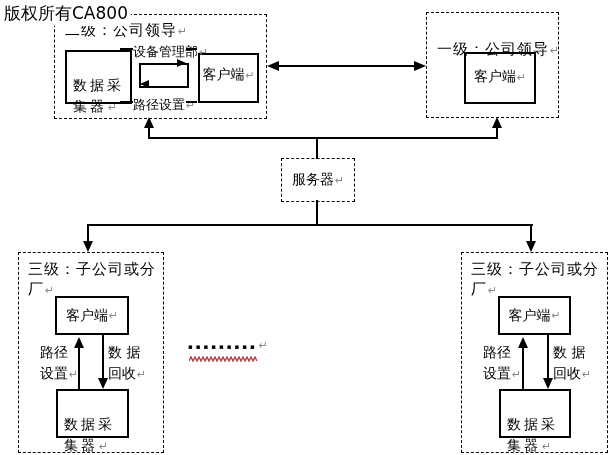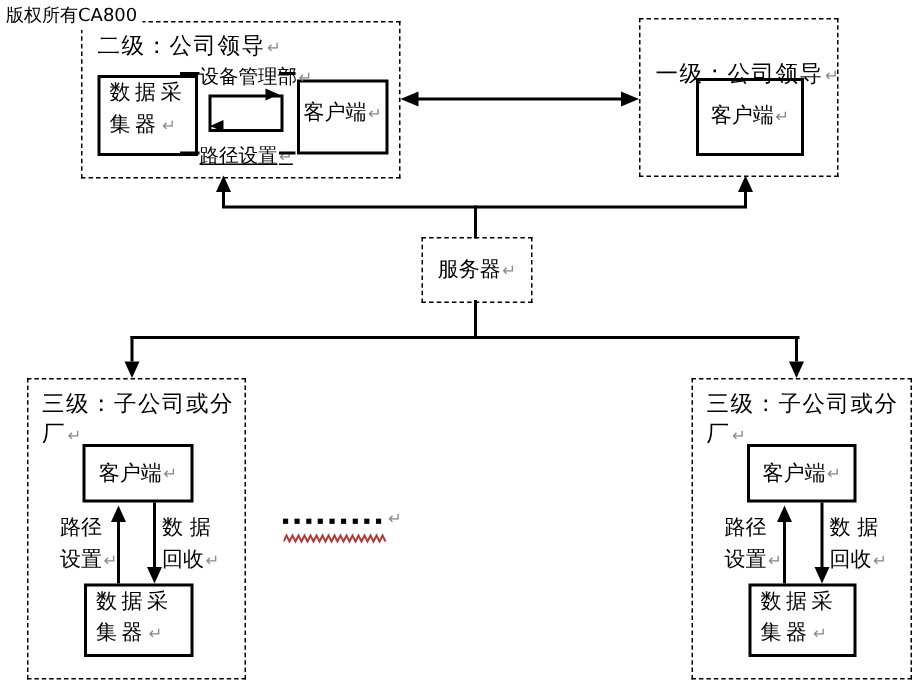--- a/index.html
+++ b/index.html
@@ -1,37 +1,37 @@
 <!DOCTYPE html>
 <html><head>
 <meta charset="utf-8">
 <style>
   html,body{margin:0;padding:0;background:#fff;}
   .stage{position:relative;width:611px;height:455px;background:#ffffff;overflow:hidden;
          font-family:"DejaVu Sans","Liberation Sans",sans-serif;color:#000;}
-  .copyright{position:absolute;left:4px;top:2px;font-size:12px;background:#fff;
+  .copyright{position:absolute;left:4px;top:2px;font-size:17px;background:#fff;
              padding:0 3px 1px 0;z-index:6;white-space:nowrap;}
   .dbox{position:absolute;border:1px dashed #000;}
   .sbox{position:absolute;border:2px solid #000;font-size:14px;box-sizing:border-box;}
   .sbox.center{display:flex;align-items:center;justify-content:center;text-align:center;}
   .title{position:absolute;white-space:nowrap;font-size:15px;letter-spacing:1px;line-height:20px;}
   .lbl{position:absolute;font-size:13px;white-space:nowrap;line-height:21px;}
   .lbl14{position:absolute;font-size:14px;white-space:nowrap;line-height:21px;}
   .pm{color:#8a8a8a;font-size:11px;margin-left:1px;font-family:"DejaVu Sans",sans-serif;}
   .hl{position:absolute;height:2px;background:#000;}
   .vl{position:absolute;width:2px;background:#000;}
   .ah{position:absolute;width:0;height:0;}
   .ah.up{border-left:5px solid transparent;border-right:5px solid transparent;border-bottom:11px solid #000;}
   .ah.down{border-left:5px solid transparent;border-right:5px solid transparent;border-top:11px solid #000;}
   .ah.left{border-top:5px solid transparent;border-bottom:5px solid transparent;border-right:12px solid #000;}
   .ah.right{border-top:5px solid transparent;border-bottom:5px solid transparent;border-left:12px solid #000;}
   .ah.leftsm{border-top:4px solid transparent;border-bottom:4px solid transparent;border-right:9px solid #000;}
   .ah.rightsm{border-top:4px solid transparent;border-bottom:4px solid transparent;border-left:9px solid #000;}
   .loop{position:absolute;border:2px solid #000;}
-  .pad-text{padding:0 0 0 6px;line-height:21px;letter-spacing:3px;}
+  .pad-text{padding:23px 0 0 6px;line-height:21px;letter-spacing:3px;}
   .dots{position:absolute;font-size:7px;letter-spacing:3px;line-height:8px;}
   .squig{position:absolute;}
 </style>
 </head>
 <body>
 
 <div class="stage">
 
   <div class="copyright">版权所有CA800</div>
 
@@ -52,21 +52,21 @@
   <div class="lbl" style="left:133px;top:41px;">
     <span>设备管理部</span><span class="pm">↵</span>
   </div>
   <div class="hl" style="left:186px;top:48px;width:11px;"></div>
 
   <div class="loop" style="left:139px;top:63px;width:46px;height:21px;"></div>
   <div class="ah rightsm" style="left:177px;top:59px;"></div>
   <div class="ah leftsm" style="left:140px;top:80px;"></div>
 
   <div class="hl" style="left:120px;top:101px;width:13px;"></div>
-  <div class="lbl" style="left:133px;top:94px;text-decoration:underline;">
+  <div class="lbl" style="left:133px;top:94px;">
     <span>路径设置</span><span class="pm">↵</span>
   </div>
   <div class="hl" style="left:186px;top:101px;width:11px;"></div>
 
   <div class="ah left" style="left:267px;top:61px;"></div>
   <div class="hl" style="left:275px;top:65px;width:143px;"></div>
   <div class="ah right" style="left:414px;top:61px;"></div>
 
   <div class="dbox" style="left:426px;top:12px;width:131px;height:104px;">
     <div class="title" style="left:10px;top:7px;margin-top:19px;">

